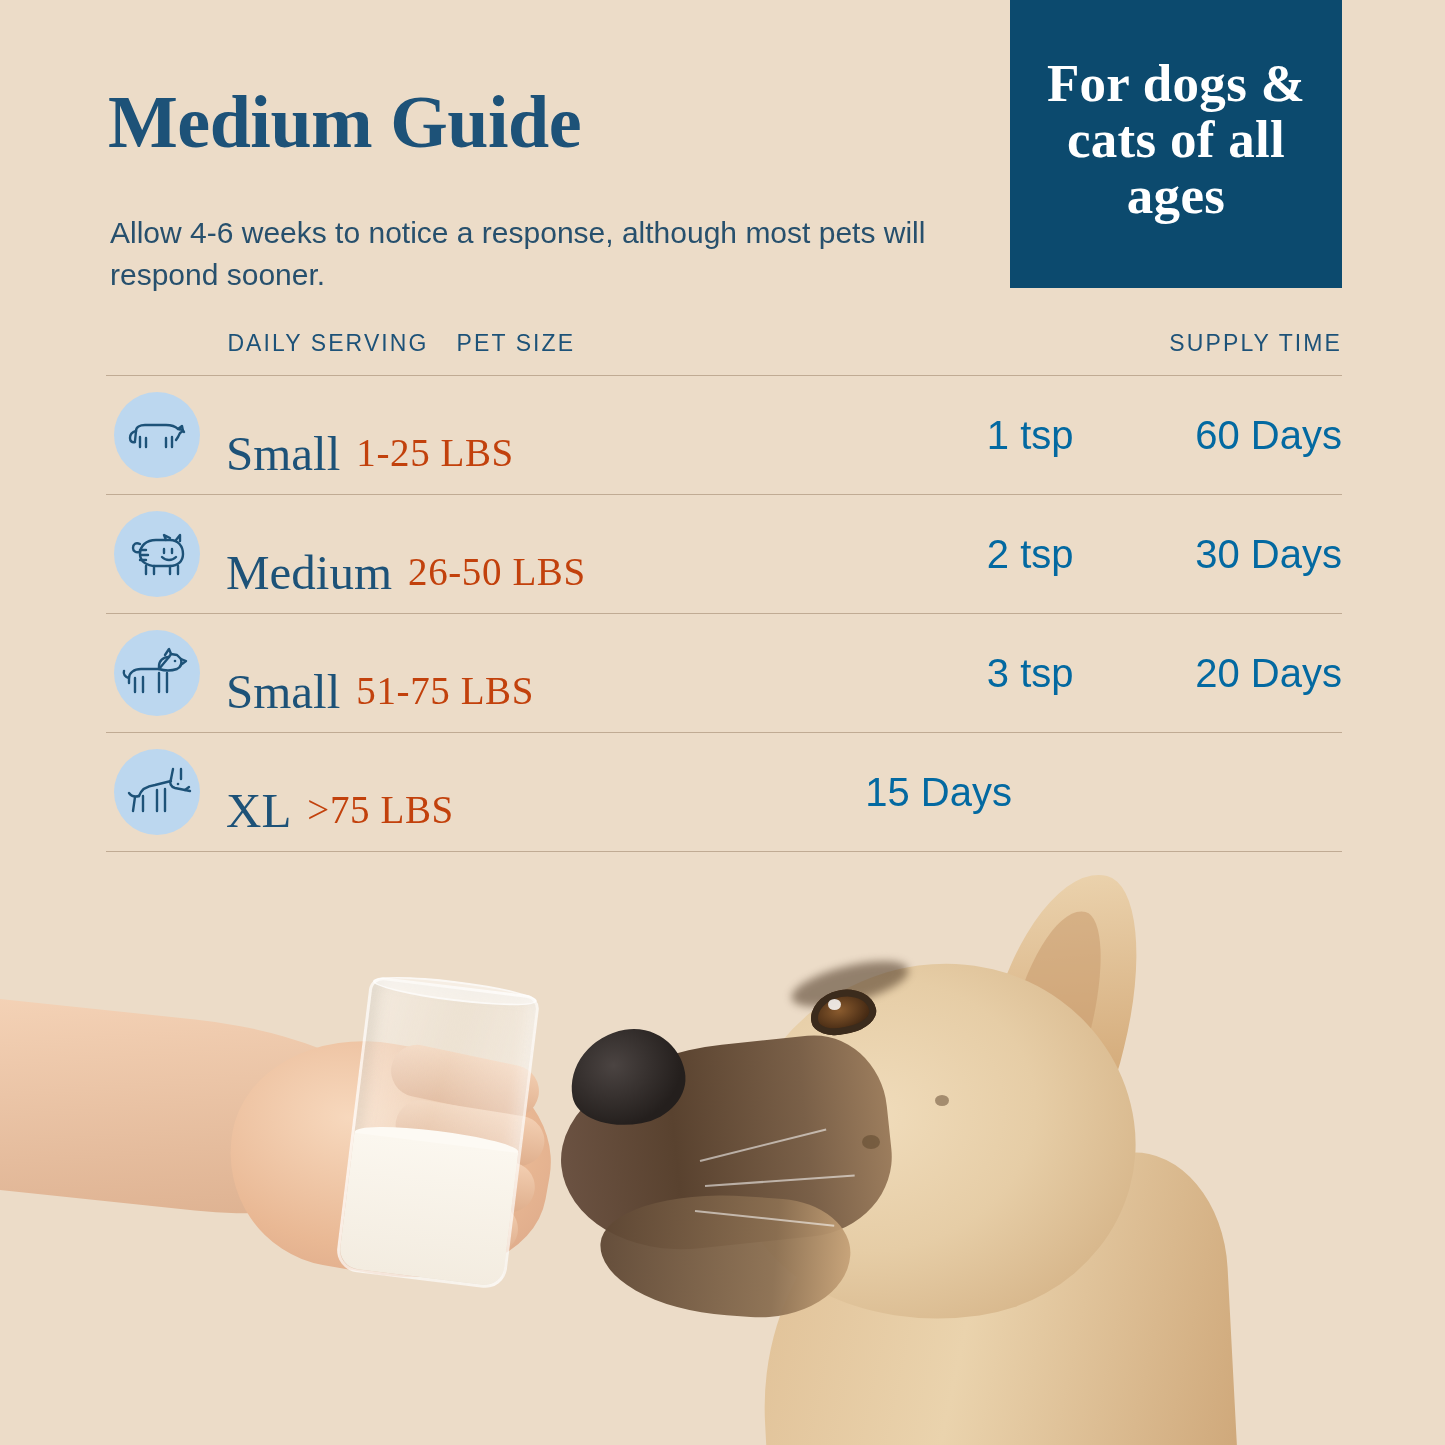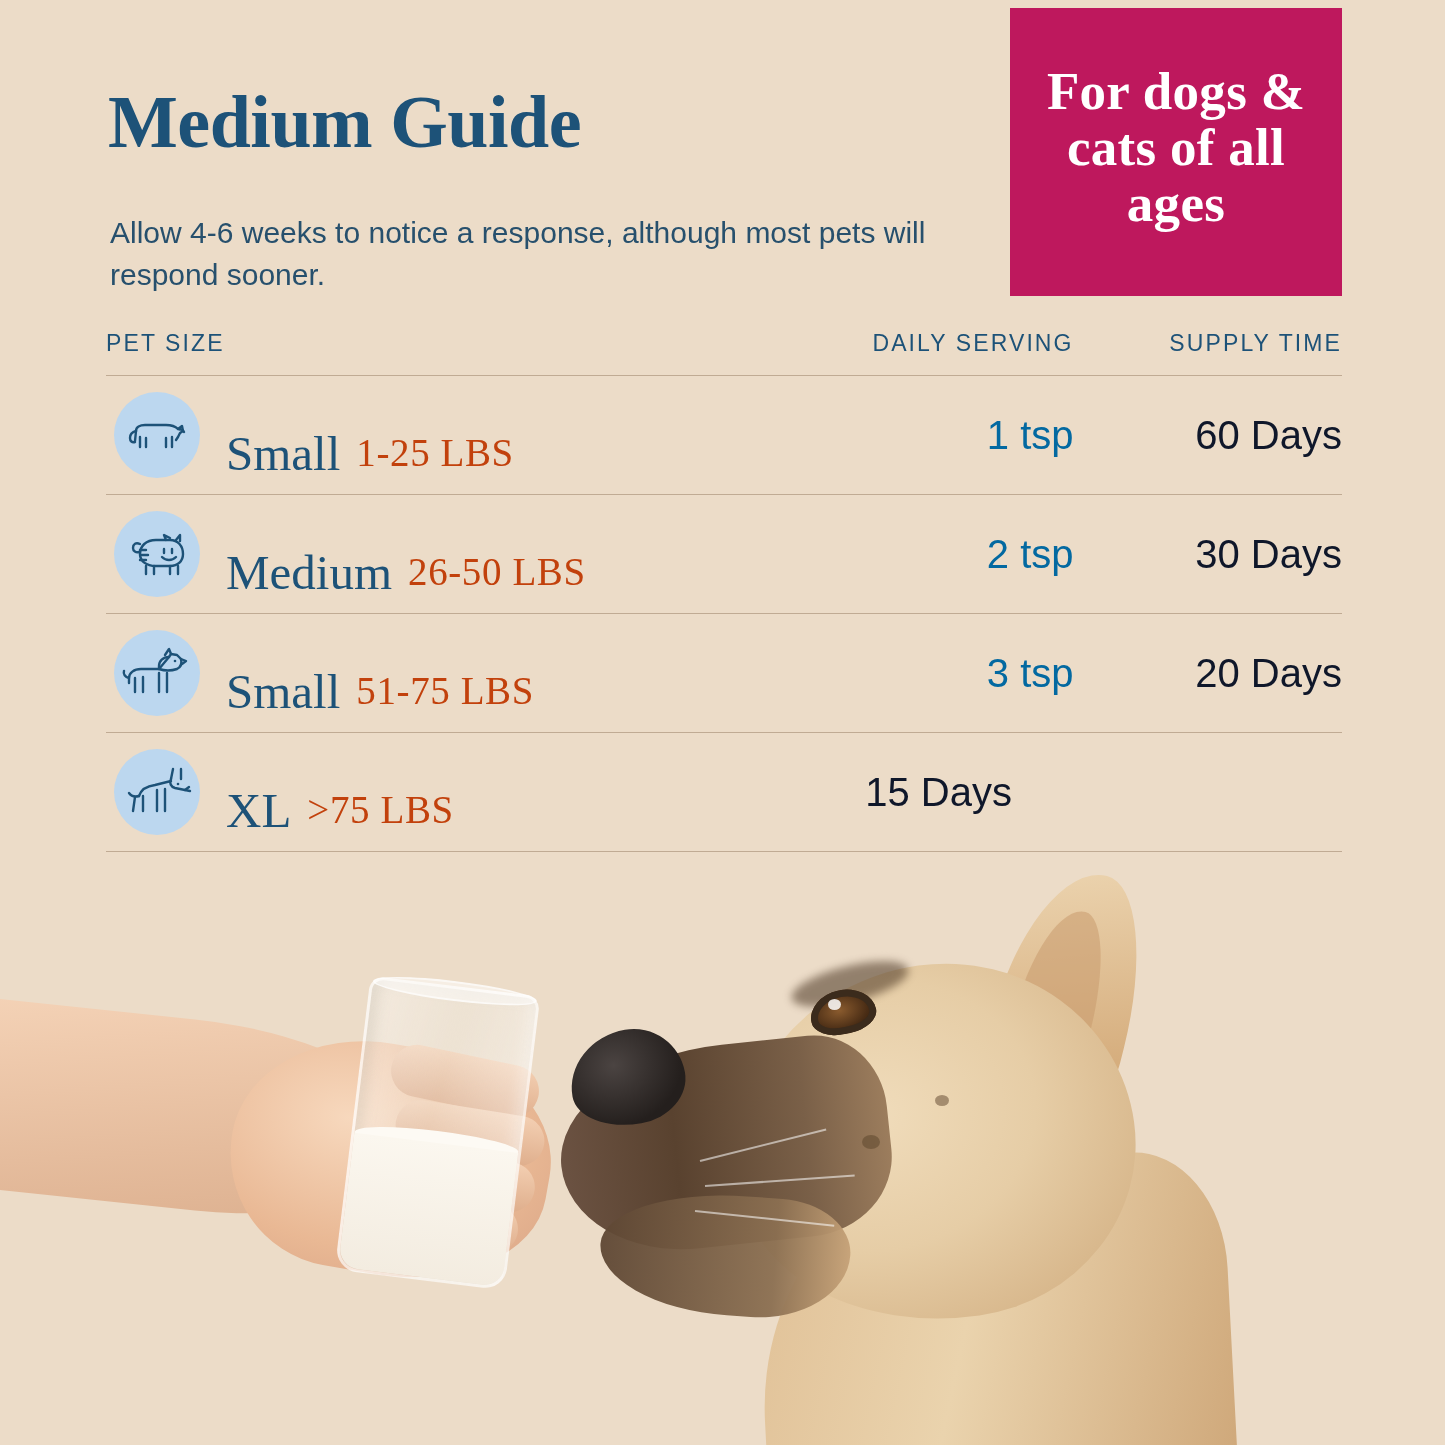--- a/index.html
+++ b/index.html
@@ -19,25 +19,25 @@
     position: relative;
     width: 1445px;
     height: 1445px;
     background: #ecdcc8;
     overflow: hidden;
   }
 
   
   .badge {
     position: absolute;
-    top: 8px;
+    top: 0;
     left: 1010px;
     width: 332px;
     height: 288px;
-    background: #be185d;
+    background: #0c4a6e;
     display: flex;
     align-items: center;
     justify-content: center;
     text-align: center;
     box-sizing: border-box;
     padding: 0 14px 10px 14px;
   }
   .badge-text {
     color: #ffffff;
     font-family: "Liberation Serif", serif;
@@ -134,21 +134,21 @@
   .cell-serve {
     width: 330px;
     text-align: right;
     padding-right: 28px;
     color: #0369a1;
     font-size: 40px;
   }
   .cell-supply {
     width: 246px;
     text-align: right;
-    color: #0f172a;
+    color: #0369a1;
     font-size: 40px;
   }
 
   
   .photo {
     position: absolute;
     left: 0;
     top: 860px;
     width: 1445px;
     height: 585px;
@@ -390,22 +390,22 @@
   <div class="badge">
     <div class="badge-text">For dogs &amp; cats of all ages</div>
   </div>
 
   <div class="title">Medium Guide</div>
   <div class="subtitle">Allow 4-6 weeks to notice a response, although most pets will respond sooner.</div>
 
   <div class="table">
 
     <div class="thead">
+      <div class="th col-serve">DAILY SERVING</div>
       <div class="th col-size">PET SIZE</div>
-      <div class="th col-serve">DAILY SERVING</div>
       <div class="th col-supply">SUPPLY TIME</div>
     </div>
 
     <div class="row">
       <div class="cell-size">
         <div class="icon-wrap">
           <svg width="62" height="44" viewBox="0 0 62 44" fill="none" stroke="#1d5278" stroke-width="2.4" stroke-linecap="round" stroke-linejoin="round">
             <path d="M10 18 C10 14 14 12 19 12 L40 12 C46 12 50 14 52 16 L56 13 L57 18 L54 20 L52 24 L50 27"></path>
             <path d="M52 16 C55 16 57 17 58 19"></path>
             <path d="M10 18 L9 28"></path>

